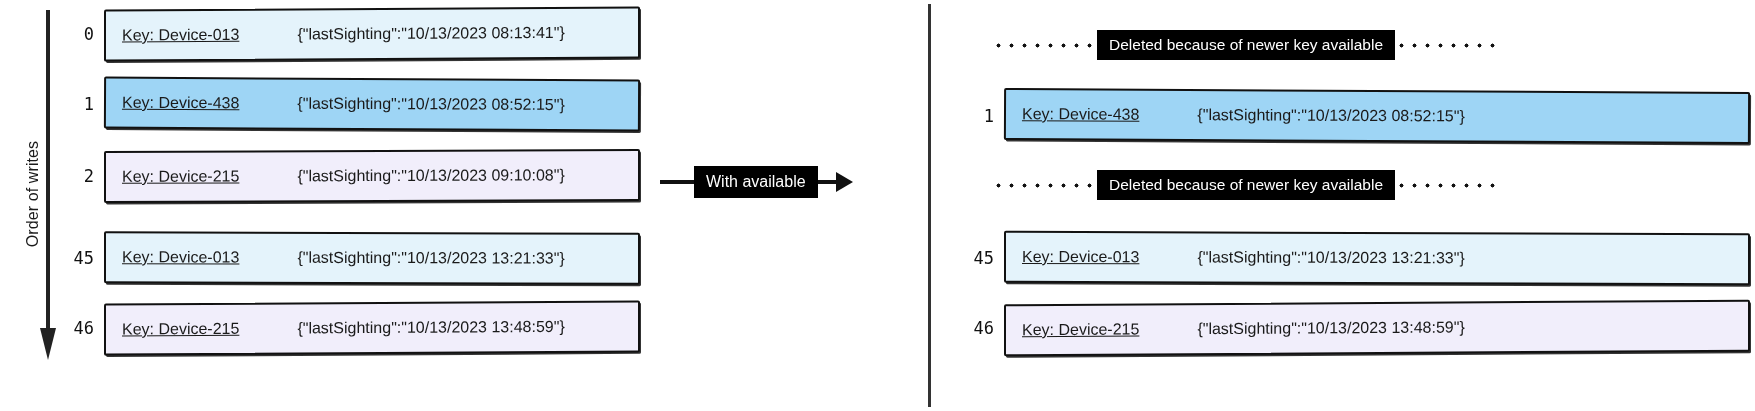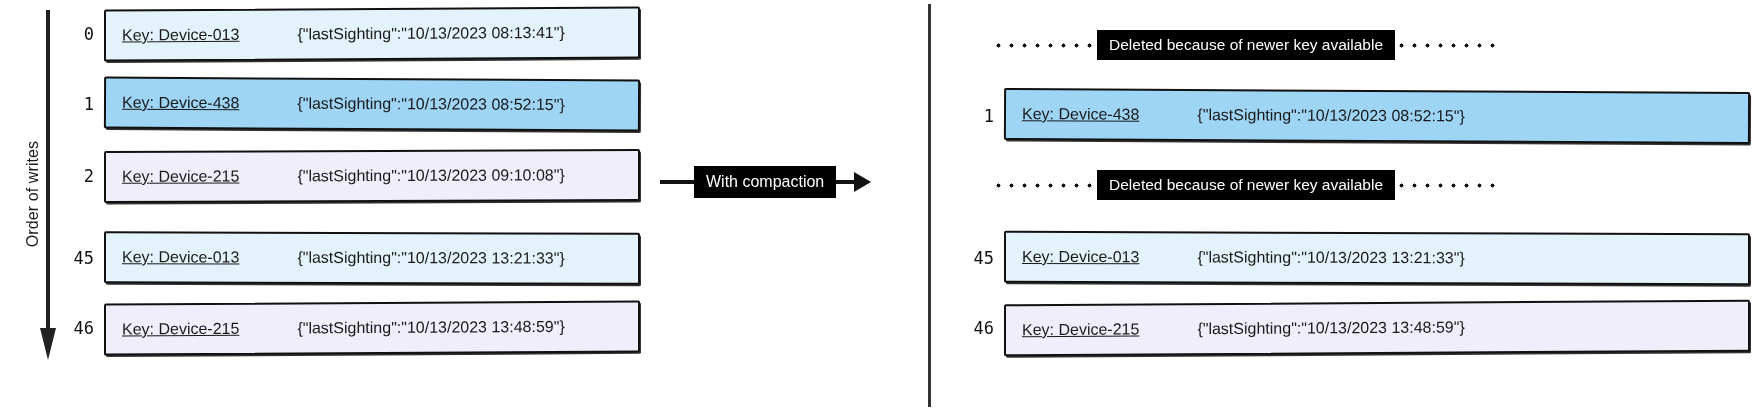--- a/index.html
+++ b/index.html
@@ -237,21 +237,21 @@
           <span class="rec-key">Key: Device-215</span>
           <span class="rec-value">{"lastSighting":"10/13/2023 13:48:59"}</span>
         </div>
       </div>
 
     </div>
   </div>
 
   <div id="transition">
     <div class="trans-line"></div>
-    <div class="trans-chip">With compaction</div>
+    <div class="trans-chip">With available</div>
     <div class="trans-line2"></div>
     <div class="trans-head"></div>
   </div>
 
   <div id="divider"></div>
 
   <div id="right-panel">
 
     <div class="deleted-banner" style="left:60px; top:30px;">
       <div class="dots-left"></div>

